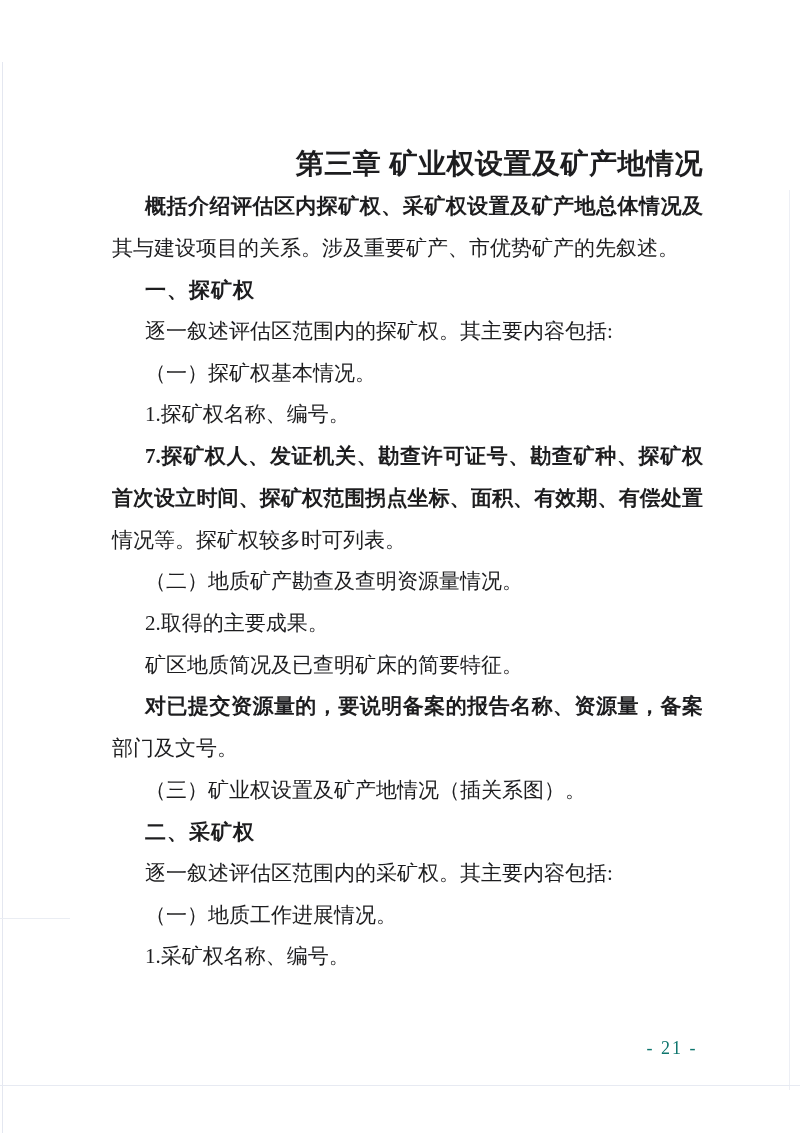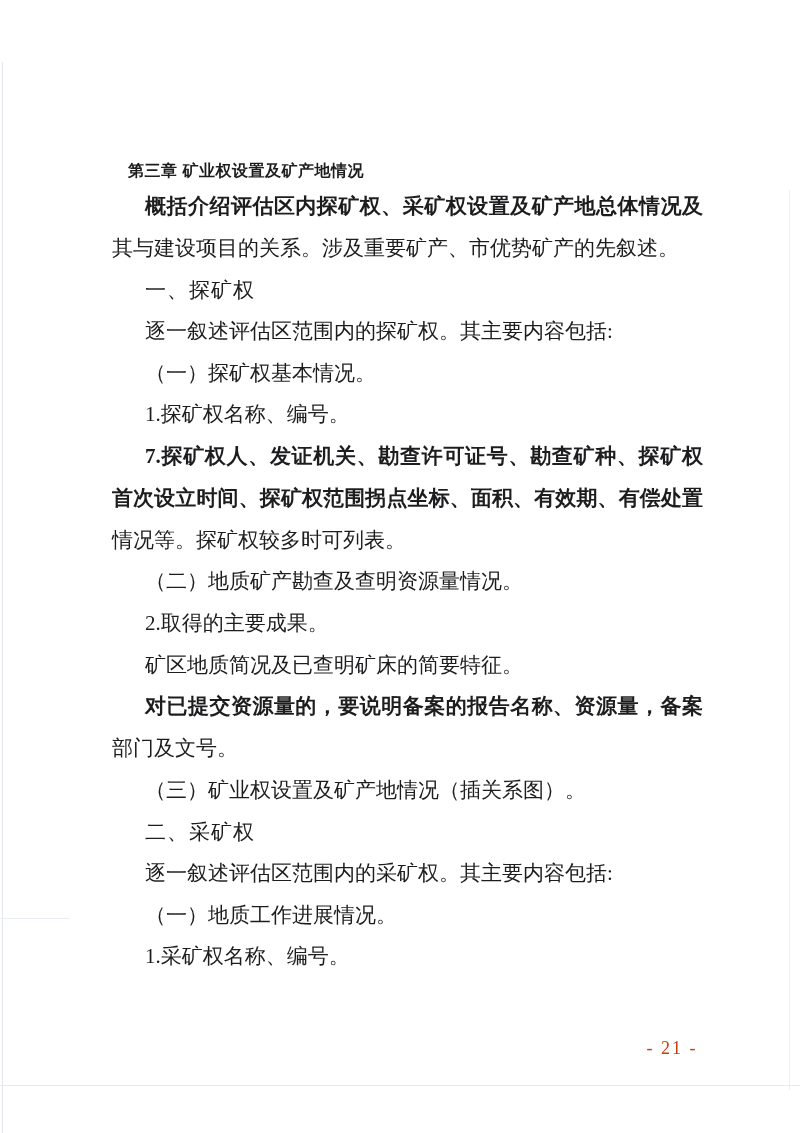--- a/index.html
+++ b/index.html
@@ -20,23 +20,23 @@
   .scan-v1 { position: absolute; left: 2px;   top: 62px;   width: 1px;  height: 1071px; background: #e4e7f0; }
   .scan-v2 { position: absolute; left: 789px; top: 190px;  width: 1px;  height: 900px;  background: #edeff5; }
   .scan-h1 { position: absolute; left: 0;     top: 1085px; width: 800px; height: 1px;   background: #e7eaf2; }
   .scan-h2 { position: absolute; left: 0;     top: 918px;  width: 70px;  height: 1px;   background: #eaedf3; }
 
   .doc-title {
     position: absolute;
     top: 145px;
     left: 112px;
     width: 591px;
-    margin: 16px;
-    text-align: left;
-    font-size: 16px;
+    margin: 0;
+    text-align: right;
+    font-size: 28px;
     font-weight: 700;
     font-family: "Liberation Sans", "DejaVu Sans", sans-serif;
     letter-spacing: 0.5px;
     white-space: nowrap;
   }
   .doc-body {
     position: absolute;
     left: 112px;
     top: 186px;
     width: 591px;
@@ -46,33 +46,33 @@
   .ln {
     height: 41.7px;
   }
   .indent { text-indent: 33px; }
   .just {
     text-align: justify;
     text-align-last: justify;
     font-weight: bold;
   }
   .bold {
-    font-weight: 400;
+    font-weight: 700;
     font-family: "Liberation Sans", "DejaVu Sans", sans-serif;
     letter-spacing: 1px;
   }
   .page-num {
     position: absolute;
     top: 1038px;
     left: 620px;
     width: 104px;
     text-align: center;
     font-size: 18px;
     letter-spacing: 2px;
-    color: #c2410c;
+    color: #0f766e;
   }
 </style>
 </head>
 <body>
 
 <div class="page">
 
   <div class="scan-v1"></div>
   <div class="scan-v2"></div>
   <div class="scan-h1"></div>

